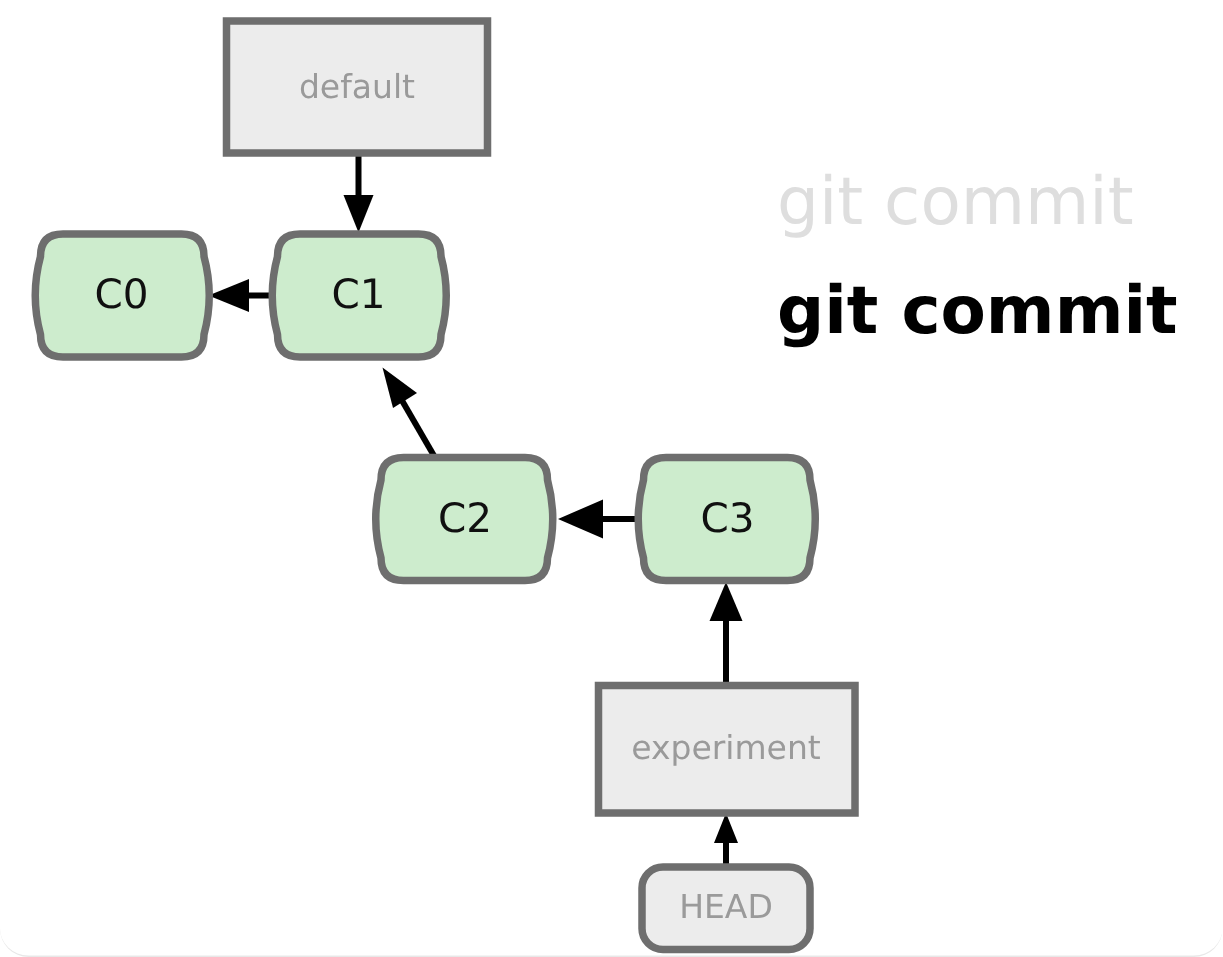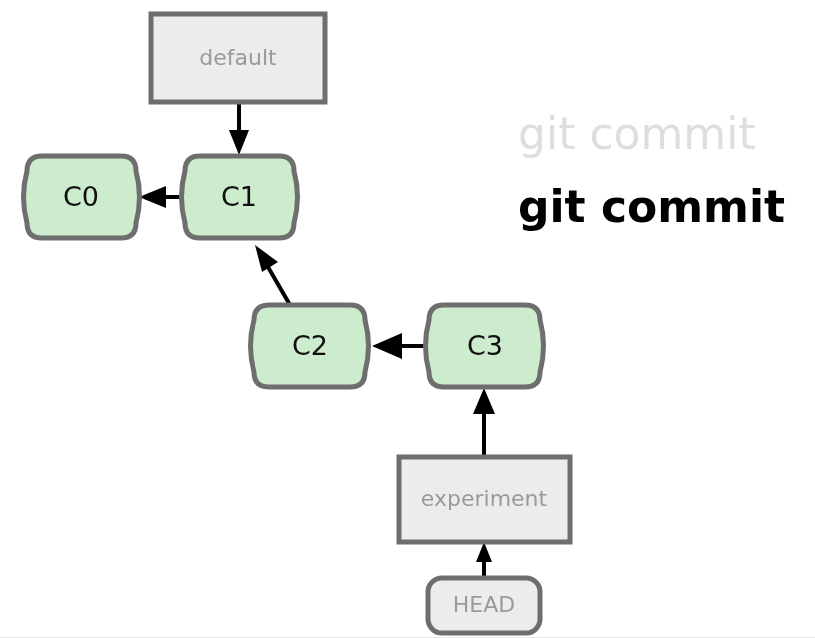--- a/index.html
+++ b/index.html
@@ -11,20 +11,21 @@
     font-family: "DejaVu Sans", sans-serif;
   }
   #canvas {
     position: relative;
     width: 815px;
     height: 638px;
     background: #ffffff;
     overflow: hidden;
     border-bottom: 1px solid #e8e8e8;
     box-sizing: border-box;
+    border-radius: 19px;
   }
   #diagram-svg {
     position: absolute;
     left: 0;
     top: 0;
     width: 815px;
     height: 638px;
     display: block;
   }
   .node-label {

